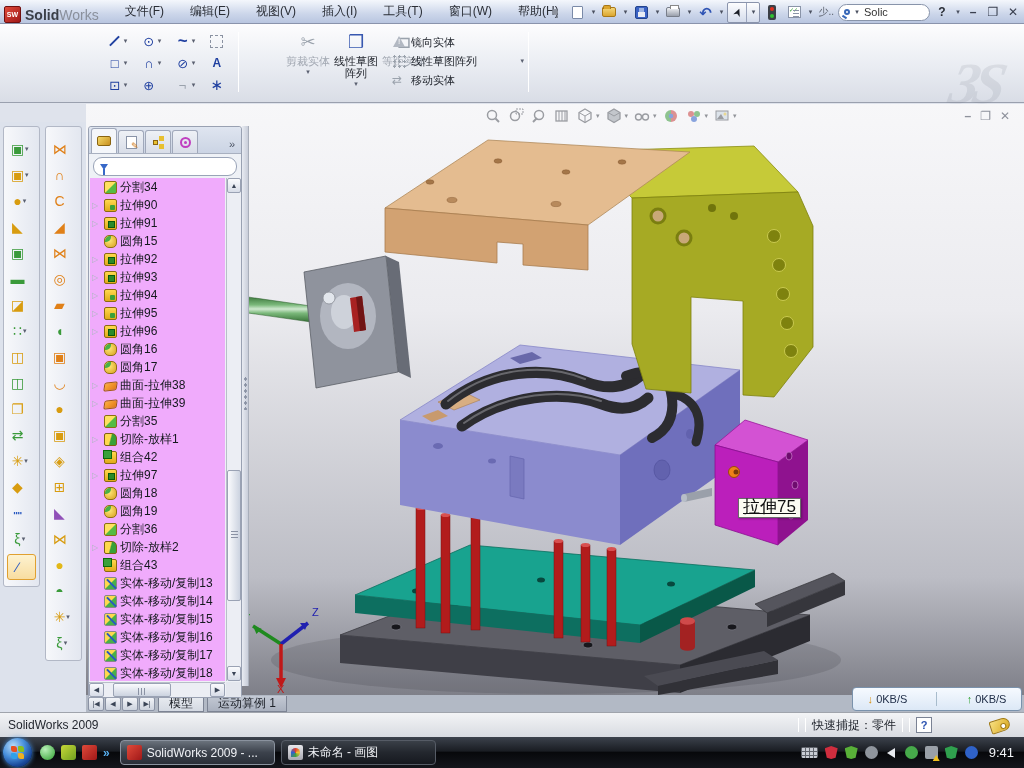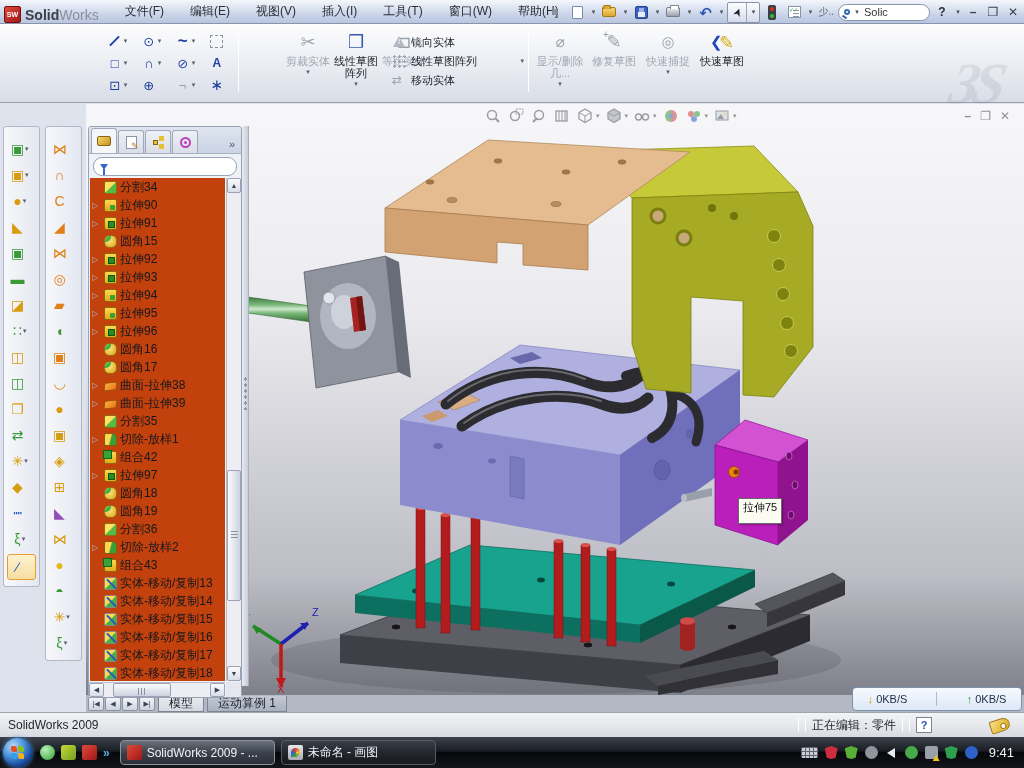--- a/index.html
+++ b/index.html
@@ -134,21 +134,21 @@
   .fmti-prop::after { content:"✎"; position:absolute; right:-3px; bottom:-3px; font-size:9px; color:#d07818; }
   .fmti-cfg { width:5px; height:5px; background:#e8c030; border:1px solid #8a6410; box-shadow:6px 4px 0 #e8c030, 6px -4px 0 #e8c030; margin-right:5px; }
   .fmti-dx { width:11px; height:11px; border:2px solid #c040c0; border-radius:50%; position:relative; }
   .fmti-dx::after { content:""; position:absolute; left:2px; top:2px; width:3px; height:3px; background:#c040c0; border-radius:50%; }
   .fm-overflow { margin-left:auto; color:#4a5264; font-size:11px; padding:0 4px 3px 0; }
   .fm-filter { margin:3px 4px; height:19px; background:#fff; border:1px solid #9aa4b8; border-radius:9px;
     display:flex; align-items:center; padding:0 6px; gap:4px; }
   .i-funnel { width:0; height:0; border-left:4px solid transparent; border-right:4px solid transparent; border-top:6px solid #3868c8; position:relative; }
   .i-funnel::after { content:""; position:absolute; left:-1px; top:-1px; width:2px; height:6px; background:#3868c8; }
   .fm-filter input { border:none; outline:none; flex:1; font-size:11px; background:transparent; font-family:inherit; }
-  .fm-tree { position:absolute; left:1px; top:51px; right:16px; bottom:16px; overflow:hidden; background:#c2410c; }
+  .fm-tree { position:absolute; left:1px; top:51px; right:16px; bottom:16px; overflow:hidden; background:#f0abfc; }
   .trow { height:18px; display:flex; align-items:center; gap:3px; padding-left:2px; white-space:nowrap; }
   .exp { width:9px; font-size:8px; color:#aeb6c2; visibility:hidden; flex:none; }
   .trow.expandable .exp { visibility:visible; }
   .exp::before { content:"▷"; }
   .tlab { font-size:12px; color:#15181e; }
   .ti { width:13px; height:13px; flex:none; position:relative; border-radius:2px; }
   .ti.split { background:linear-gradient(135deg,#ffe060 48%,#55bb44 52%); border:1px solid #8a7010; }
   .ti.ext1 { background:linear-gradient(#ffd84e,#e2aa1a); border:1px solid #8c6a10; }
   .ti.ext1::after { content:""; position:absolute; right:1px; bottom:1px; width:5px; height:5px; background:#3aa03a; border-radius:1px; }
   .ti.ext2 { background:linear-gradient(#ffd84e,#e2aa1a); border:1px solid #8c6a10; }
@@ -178,21 +178,21 @@
 
   
   .viewport { position:absolute; left:86px; top:104px; width:938px; height:591px;
     background:linear-gradient(#f7f7f9 0%,#ebebef 35%,#bcbdc5 80%,#7e7f88 100%); }
   .headsup { position:absolute; left:398px; top:3px; display:flex; align-items:center; gap:5px; opacity:.55; }
   .hu { width:18px; height:18px; display:flex; align-items:center; justify-content:center; }
   .hu-caret { font-size:7px; color:#40444c; margin-left:-3px; }
   .docwin { position:absolute; right:14px; top:5px; display:flex; gap:9px; color:#8e929c; font-weight:bold; font-size:12px; }
   .docwin span { cursor:default; }
   .model-tooltip { position:absolute; left:652px; top:394px; background:#fcfcf2; border:1px solid #6a6a6a;
-    padding:0 4px; font-size:11px; color:#111; height:26px; line-height:16px; box-shadow:1px 1px 2px rgba(0,0,0,.3); }
+    padding:0 4px; font-size:17px; color:#111; height:20px; line-height:16px; box-shadow:1px 1px 2px rgba(0,0,0,.3);text-decoration:underline; }
   .triad { position:absolute; left:150px; top:492px; }
   .netspeed { position:absolute; left:852px; top:687px; width:170px; height:24px; z-index:20;
     background:linear-gradient(#f6faff,#dce8f6); border:1px solid #7a92ac; border-radius:4px;
     display:flex; align-items:center; justify-content:space-around; font-size:11px; color:#22304a; }
   .ns-down::before { content:"↓ "; color:#d89010; font-weight:bold; }
   .ns-up::before { content:"↑ "; color:#2aa02a; font-weight:bold; }
   .ns-sep { width:1px; height:14px; background:#a8bccc; }
 
   
   .bottombar { position:absolute; left:86px; top:695px; width:1020px; height:17px; background:#b2b9c5;
@@ -401,42 +401,20 @@
           <span class="rlab">线性草图阵列</span>
           <span class="rcaret">▾</span>
         </div>
         <div class="rrow disabled">
           <span class="ric2 move"></span>
           <span class="rlab">移动实体</span>
           <span class="rcaret">▾</span>
         </div>
     </div>
     <div class="rsep" style="left:528px;"></div>
-    <div class="rgroup" style="left:533px;">
-      <div class="rbtn disabled has-caret" style="width:54px;">
-          <span class="ric reldisp"></span>
-          <span class="rlab">显示/删除几...</span>
-          <span class="rcaret">▾</span>
-        </div>
-        <div class="rbtn disabled" style="width:54px;">
-          <span class="ric repair"></span>
-          <span class="rlab">修复草图</span>
-          <span class="rcaret">▾</span>
-        </div>
-        <div class="rbtn disabled has-caret" style="width:54px;">
-          <span class="ric snap"></span>
-          <span class="rlab">快速捕捉</span>
-          <span class="rcaret">▾</span>
-        </div>
-        <div class="rbtn" style="width:54px;">
-          <span class="ric rapid"></span>
-          <span class="rlab">快速草图</span>
-          <span class="rcaret">▾</span>
-        </div>
-    </div>
     <div class="ds-mark">3S</div>
   </div>
 
 
   <div class="lefttools">
     <div class="vtb" style="left:3px;">
       <div class="vtb-item has-caret">
           <span class="vg cg">▣</span>
           <span class="rcaret">▾</span>
         </div>
@@ -1009,21 +987,21 @@
     <div class="nvbtn">▶|</div>
     <div class="btab active">模型</div>
       <div class="btab">运动算例 1</div>
   </div>
 
   <div class="statusbar">
     <span>SolidWorks 2009</span>
     <div class="sb-right">
       <span class="sb-sep"></span>
         <span class="sb-sep"></span>
-      <span>正在编辑：零件</span>
+      <span>快速捕捉：零件</span>
       <span class="sb-sep"></span>
         <span class="sb-sep"></span>
       <span class="sb-help">?</span>
       <span style="width:40px;"></span>
       <span class="sb-tag"></span>
     </div>
   </div>
 
   <div class="taskbar">
     <div class="orb">

